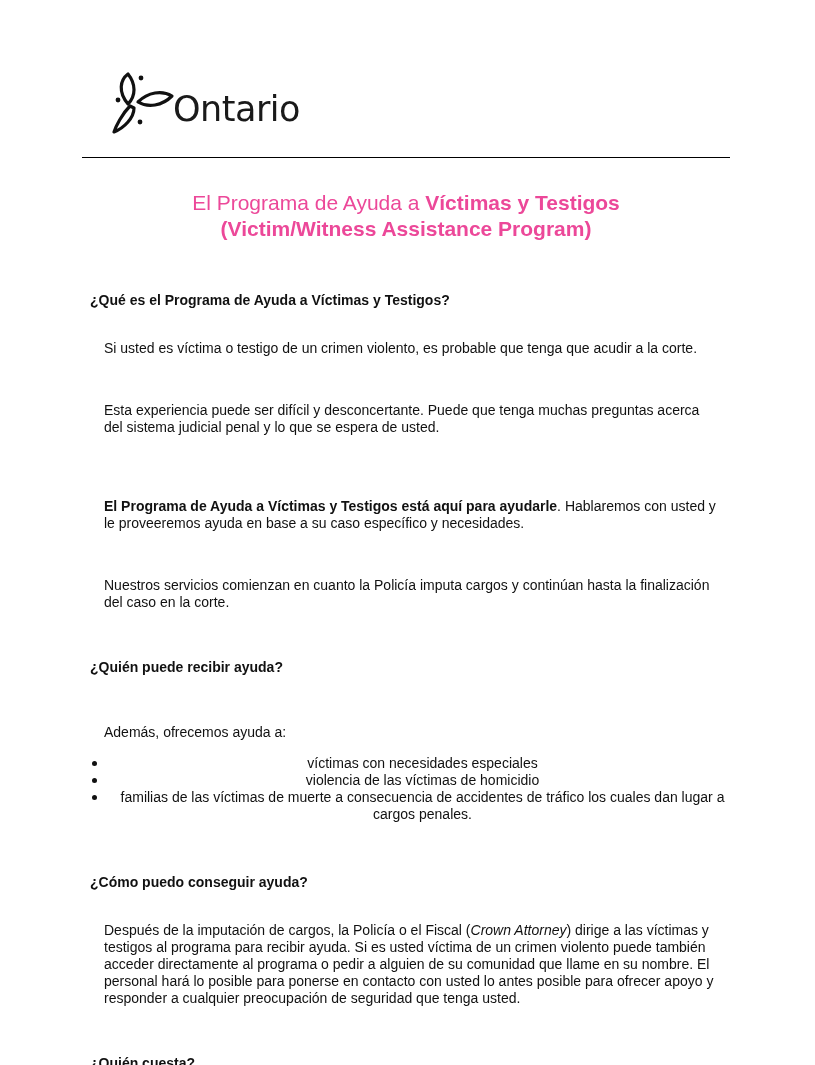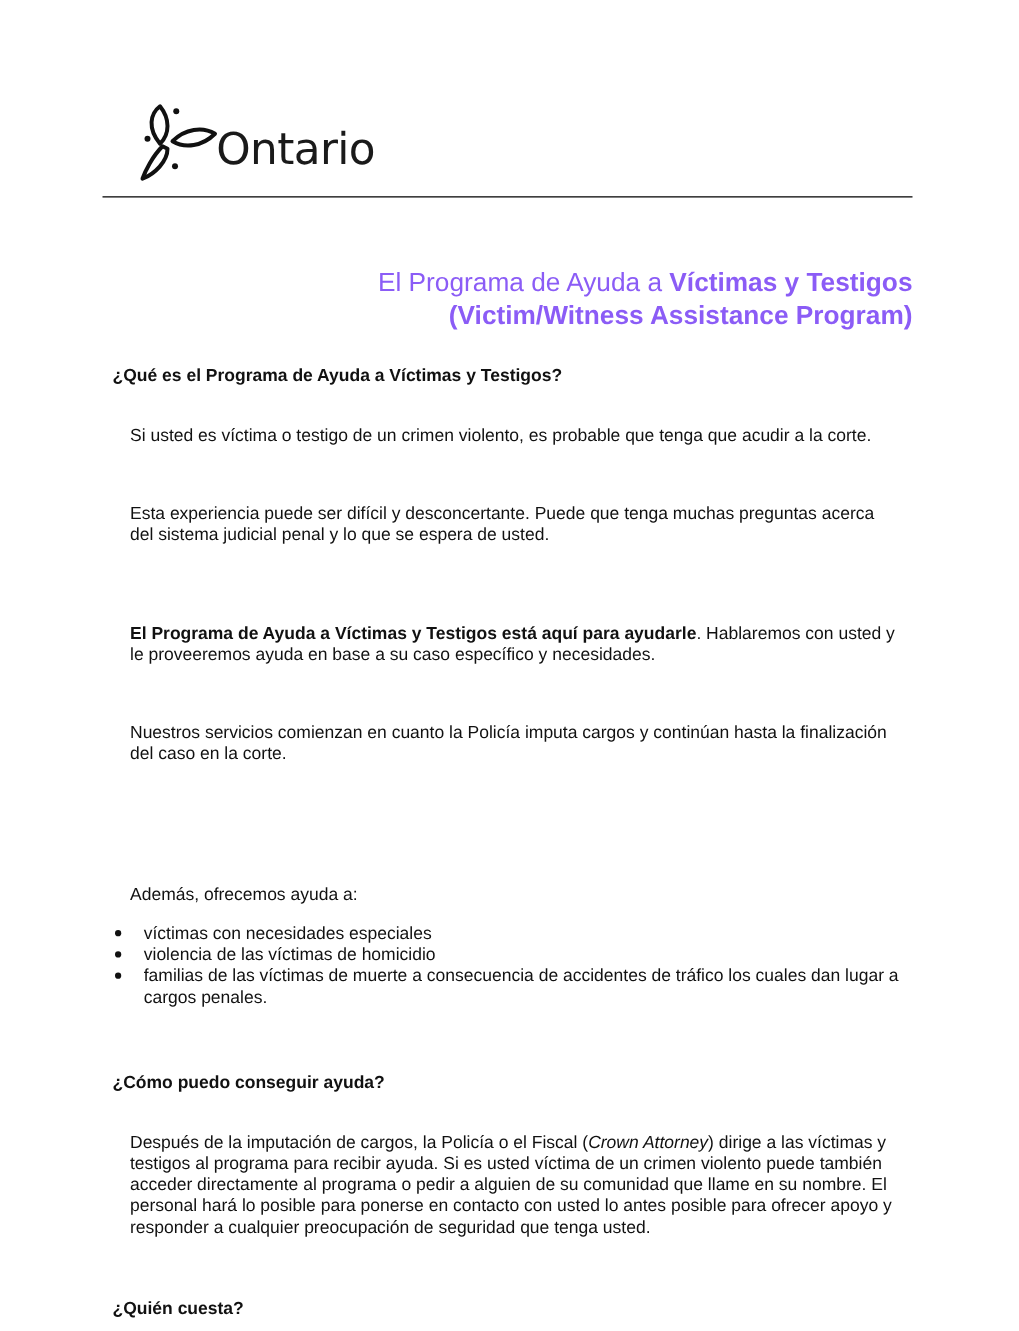--- a/index.html
+++ b/index.html
@@ -1,38 +1,38 @@
 <!DOCTYPE html>
 <html><head>
   <meta charset="utf-8">
   <style>
     html, body { margin: 0; padding: 0; background: #ffffff; }
     body {
       width: 815px; height: 1065px; position: relative; overflow: hidden;
       font-family: "Liberation Sans", sans-serif; color: #111111;
     }
-    .logo { position: absolute; left: 110px; top: 81px; width: 190px; height: 66px; }
+    .logo { position: absolute; left: 110px; top: 70px; width: 190px; height: 66px; }
     .logo svg { position: absolute; left: 0; top: 0; }
     .logo-word {
       position: absolute; left: 63px; top: 22px;
       font-family: "DejaVu Sans", sans-serif; font-size: 35px; letter-spacing: -0.5px;
       color: #1a1a1a; line-height: 1;
     }
     .rule { position: absolute; left: 82px; top: 157px; width: 648px; height: 0; border-top: 1.5px solid #000; }
     .title {
       position: absolute; left: 82px; width: 648px; top: 190px;
-      text-align: right; font-size: 21px; line-height: 26px; color: #8b5cf6; margin-top: 24px;
+      text-align: center; font-size: 21px; line-height: 26px; color: #ec4899;
     }
     .title b { font-weight: bold; }
     .content { position: absolute; left: 90px; top: 292px; width: 640px; font-size: 14px; line-height: 17px; }
     .h { font-weight: bold; margin: 0; }
     .p { margin: 14px; }
     .gap1 { height: 17px; }
     .gap2 { height: 34px; }
-    ul.bullets { list-style: none; margin: 0; padding: 0; }
+    ul.bullets { list-style: none; margin: 0; padding: 0; text-align: center; }
     ul.bullets li { position: relative; padding-left: 25px; }
     ul.bullets li::before {
       content: ""; position: absolute; left: 2px; top: 6px; width: 5px; height: 5px;
       border-radius: 50%; background: #111;
     }
   </style>
 </head>
 <body>
 
 <div class="logo">
@@ -62,20 +62,21 @@
   <div class="gap1"></div>
   <p class="p">Si usted es víctima o testigo de un crimen violento, es probable que tenga que acudir a la corte.</p>
   <div class="gap1"></div>
   <p class="p">Esta experiencia puede ser difícil y desconcertante. Puede que tenga muchas preguntas acerca del sistema judicial penal y lo que se espera de usted.</p>
   <div class="gap2"></div>
   <p class="p"><b>El Programa de Ayuda a Víctimas y Testigos está aquí para ayudarle</b><span>. Hablaremos con usted y le proveeremos ayuda en base a su caso específico y necesidades.</span></p>
   <div class="gap1"></div>
   <p class="p">Nuestros servicios comienzan en cuanto la Policía imputa cargos y continúan hasta la finalización del caso en la corte.</p>
   <div class="gap2"></div>
 
+  <p class="h">¿Quién puede recibir ayuda?</p>
   <div class="gap1"></div>
   <div class="gap1"></div>
   <p class="p">Además, ofrecemos ayuda a:</p>
   <ul class="bullets">
     <li>víctimas con necesidades especiales</li>
     <li>violencia de las víctimas de homicidio</li>
     <li>familias de las víctimas de muerte a consecuencia de accidentes de tráfico los cuales dan lugar a cargos penales.</li>
   </ul>
   <div class="gap1"></div>
   <div class="gap2"></div>

